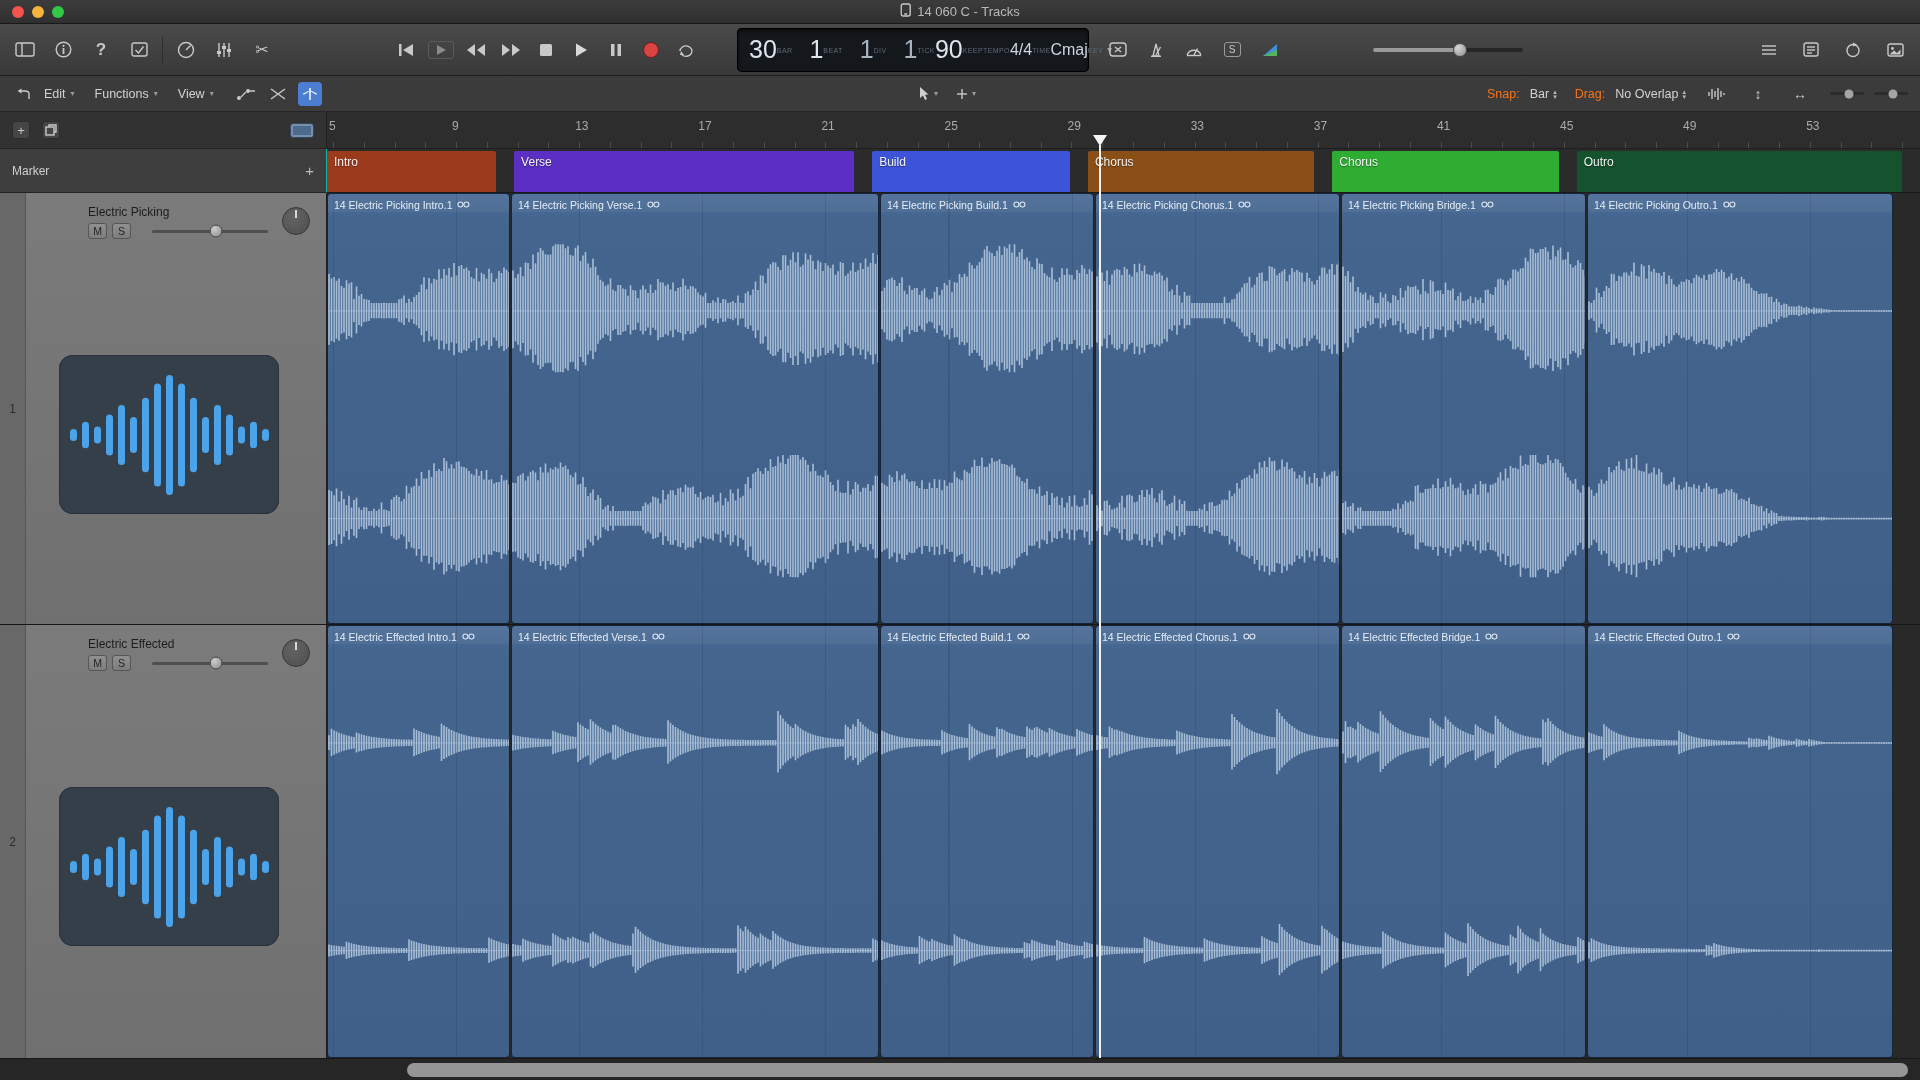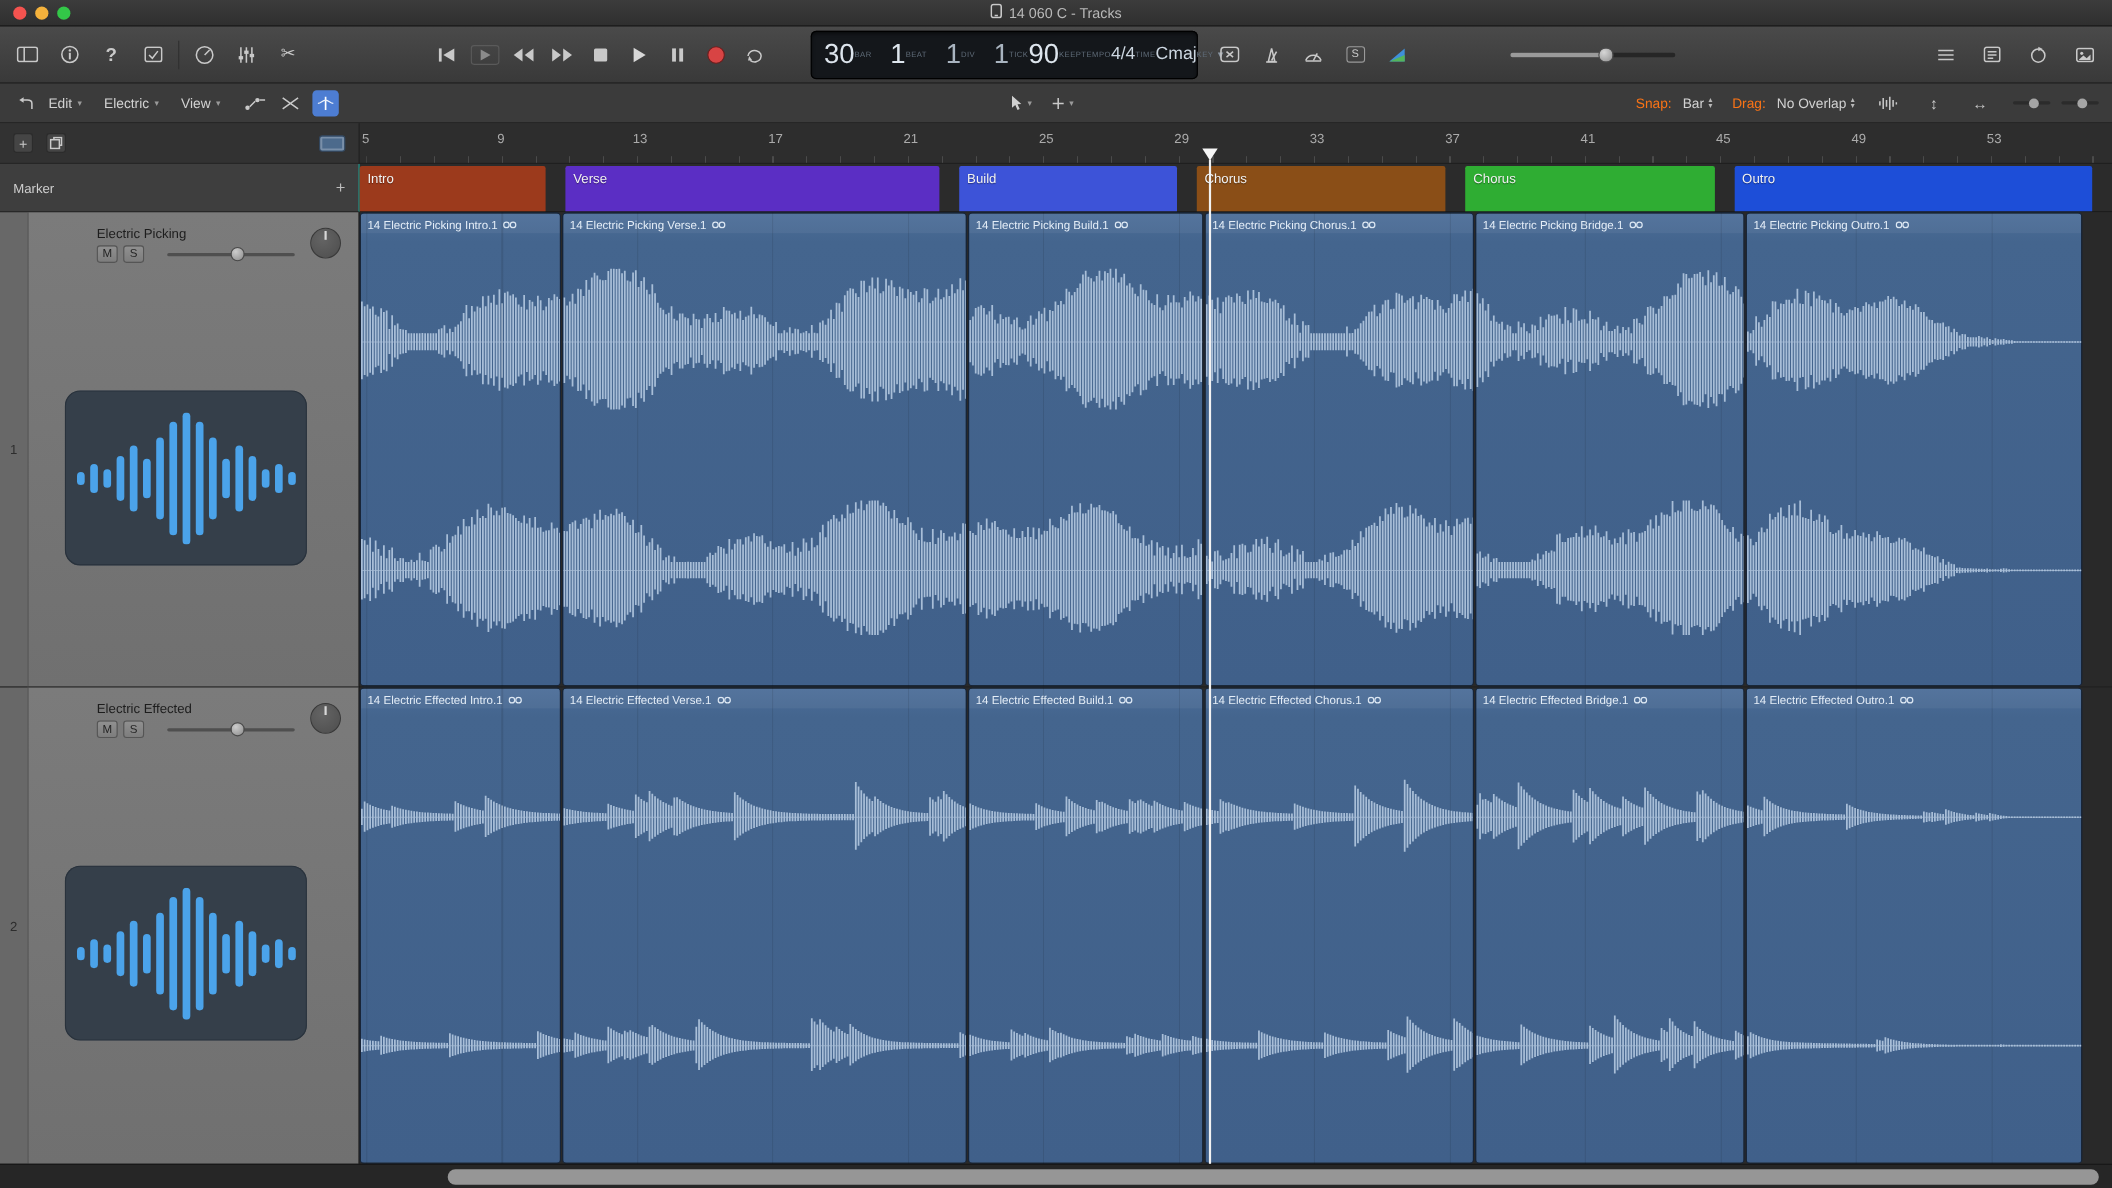--- a/index.html
+++ b/index.html
@@ -332,21 +332,21 @@
         <svg width="16" height="14">
           <path d="M13 12 V7 Q13 4 9 4 H5" class="st"></path>
           <path d="M5.5 1.5 L1.5 4 L5.5 6.5 Z" class="fl"></path>
         </svg>
       </span>
     <span class="menu-item">
         <span>Edit</span>
         <span class="caret">▾</span>
       </span>
     <span class="menu-item">
-        <span>Electric</span>
+        <span>Functions</span>
         <span class="caret">▾</span>
       </span>
     <span class="menu-item">
         <span>View</span>
         <span class="caret">▾</span>
       </span>
     <span class="mb-icon">
         <svg width="20" height="14">
           <circle cx="3" cy="11" r="2" class="fl"></circle>
           <circle cx="12" cy="4" r="2" class="fl"></circle>
@@ -458,21 +458,21 @@
         </div>
         <div class="marker-seg" style="width: 214px; background: rgb(61, 83, 216);">
           <span class="marker-label">Build</span>
         </div>
         <div class="marker-seg" style="width: 245px; background: rgb(138, 78, 23);">
           <span class="marker-label">Chorus</span>
         </div>
         <div class="marker-seg" style="width: 245px; background: rgb(47, 173, 51);">
           <span class="marker-label">Chorus</span>
         </div>
-        <div class="marker-seg" style="width: 352px; background: #1d4ed8; text-align: right;">
+        <div class="marker-seg" style="width: 352px; background: #14532d; text-align: right;">
           <span class="marker-label">Outro</span>
         </div>
       </div>
     <div class="tracks">
   <div class="track-row">
     <div class="num-strip">
             <span class="tnum">1</span>
           </div>
     <div class="track-header">
       <span class="track-name">Electric Picking</span>

